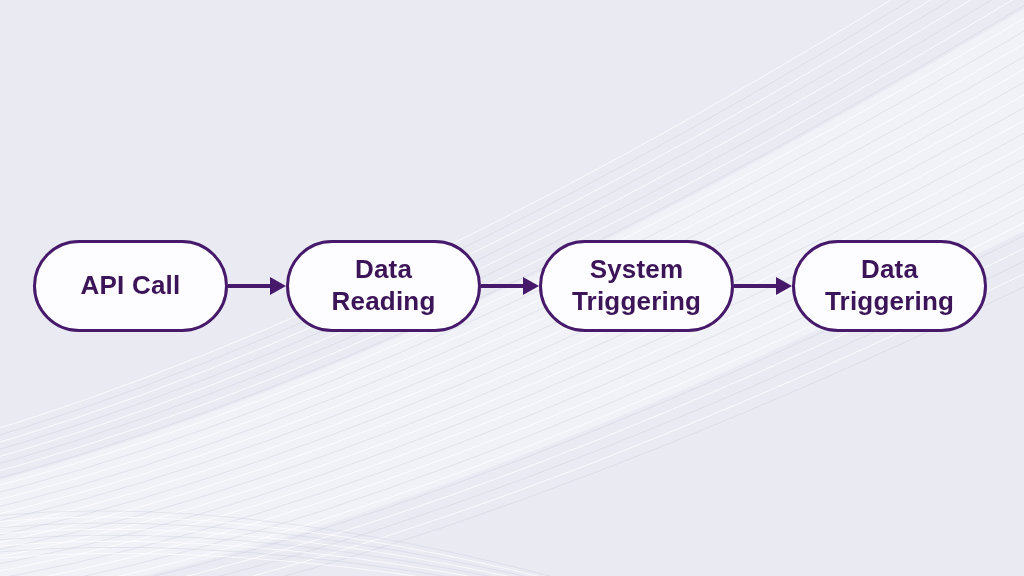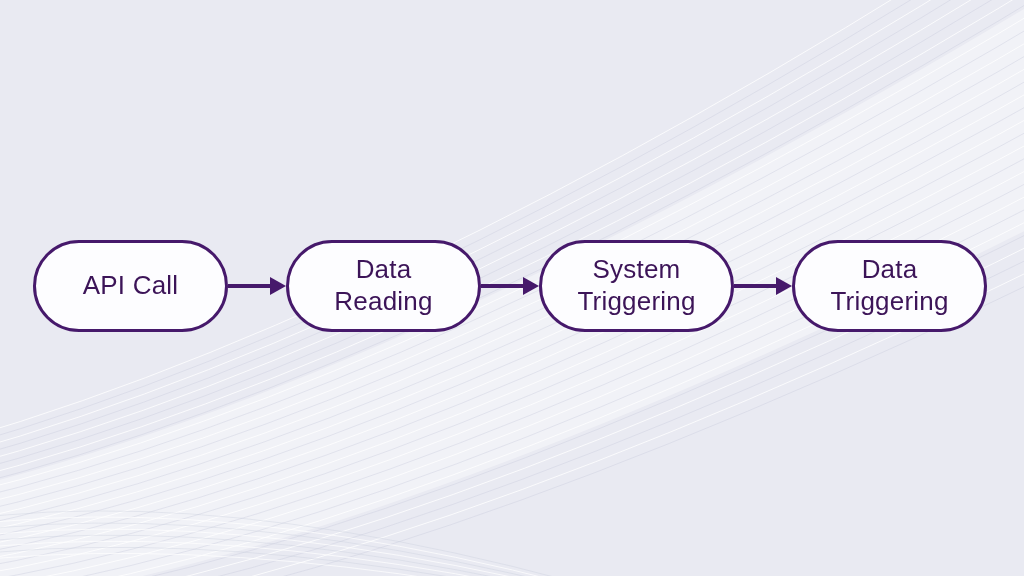--- a/index.html
+++ b/index.html
@@ -6,20 +6,21 @@
     margin: 0;
     padding: 0;
   }
   .stage {
     position: relative;
     width: 1024px;
     height: 576px;
     overflow: hidden;
     background: var(--bg, #e9eaf2);
     font-family: "Liberation Sans", sans-serif;
+    font-weight: bold;
   }
   .bg-svg {
     position: absolute;
     left: 0;
     top: 0;
     width: 1024px;
     height: 576px;
     display: block;
   }
   .flow {

